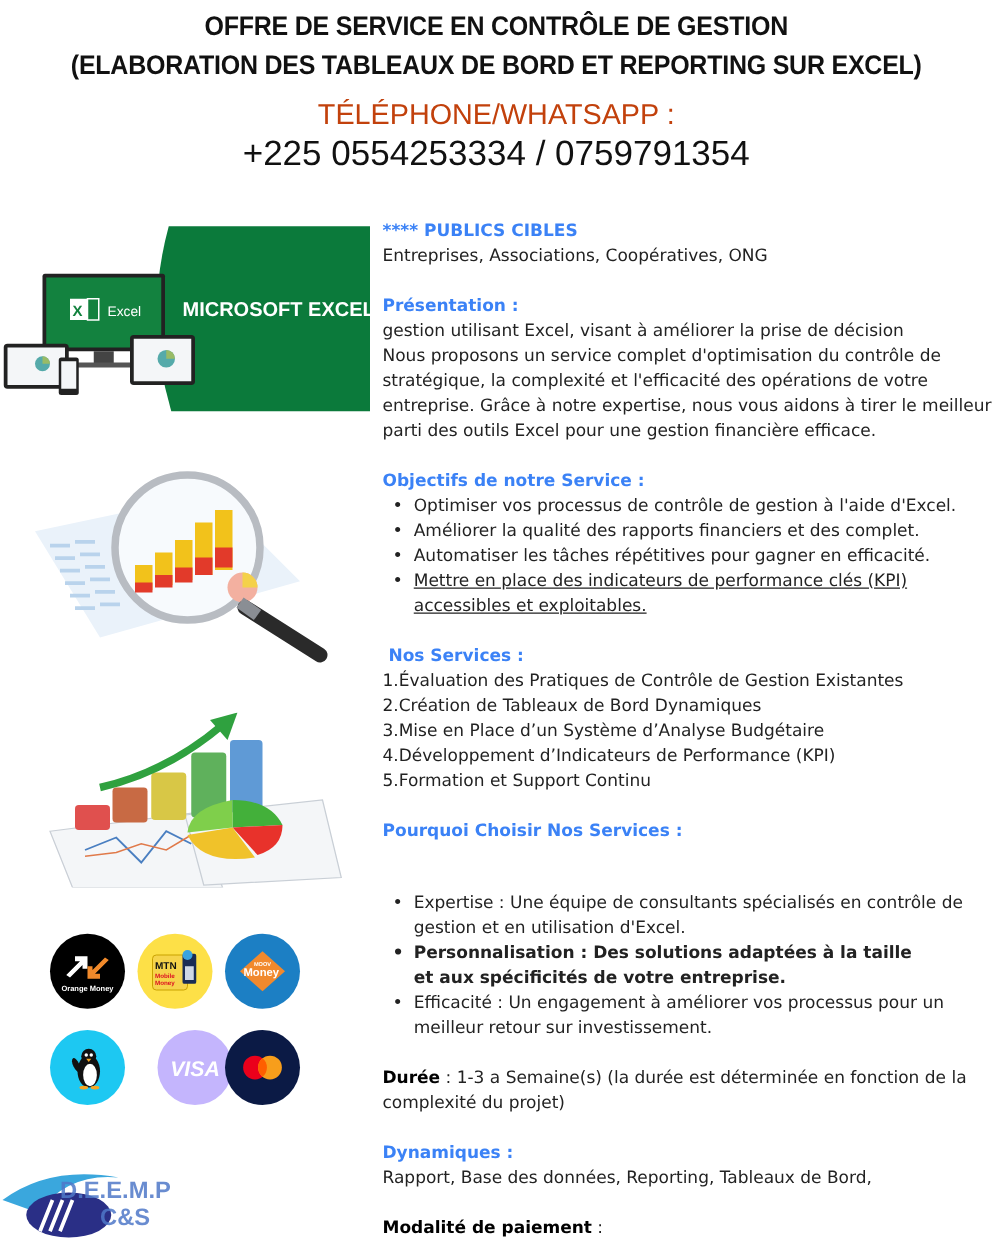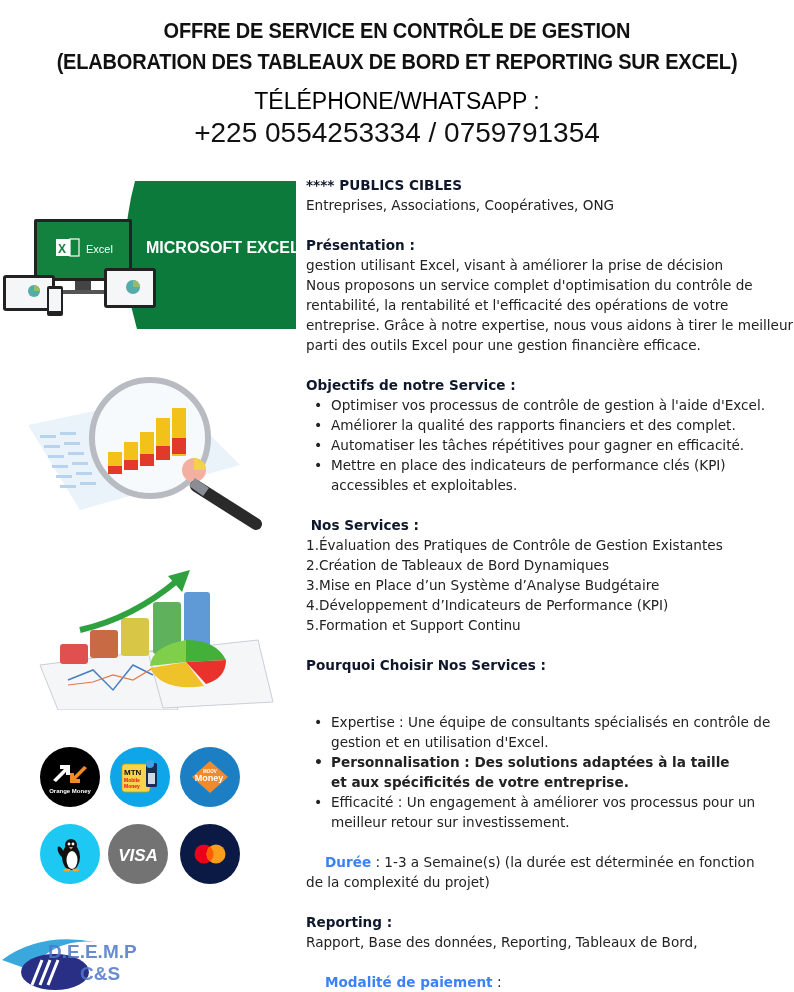--- a/index.html
+++ b/index.html
@@ -1,35 +1,35 @@
 <!DOCTYPE html>
 <html><head>
 <meta charset="utf-8">
 <style>
   * { box-sizing: border-box; margin: 0; padding: 0; }
   html, body { width: 794px; height: 992px; background: #ffffff; overflow: hidden; }
   body { position: relative; font-family: "DejaVu Sans", "Liberation Sans", sans-serif; color: #1a1a1a; }
 
-  .header { position: absolute; left: 0; top: 16px; width: 794px; text-align: center; }
+  .header { position: absolute; left: 0; top: 6px; width: 794px; text-align: center; }
   .title-line {
     font-family: "Liberation Sans", sans-serif; font-weight: bold; font-size: 21.5px;
     letter-spacing: -0.2px; line-height: 31px; color: #111; transform: scaleX(0.93);
   }
-  .phone-label { font-family: "Liberation Sans", sans-serif; font-size: 23px; line-height: 32px; margin-top: 7px; color: #000000; }
+  .phone-label { font-family: "Liberation Sans", sans-serif; font-size: 23px; line-height: 32px; margin-top: 7px; color: #c2410c; }
   .phone-numbers { font-family: "Liberation Sans", sans-serif; font-size: 28px; line-height: 32px; color: #111; }
 
   .content { position: absolute; left: 306px; top: 175px; width: 488px; font-size: 13.6px; line-height: 20px; color: #222; }
-  .content .h { font-weight: bold; color: #0f172a; }
+  .content .h { font-weight: bold; color: #3b82f6; }
   .content .gap { height: 20px; }
   .content p { margin: 0; }
   .content ul { list-style: none; margin: 0; padding: 0; }
   .content ul li { position: relative; padding-left: 25px; }
   .content ul li::before { content: "•"; position: absolute; left: 8px; top: 0; font-size: 14px; color: #222; }
   .content ol { list-style: none; margin: 0; padding: 0; }
-  .inline-bold { font-weight: bold; color: #3b82f6; margin-left: 19px; }
+  .inline-bold { font-weight: bold; color: #000000; }
 
   
   .img-excel { position: absolute; left: 0; top: 179px; width: 296px; height: 152px; }
   .img-magnifier { position: absolute; left: 20px; top: 370px; width: 250px; height: 165px; }
   .img-charts { position: absolute; left: 38px; top: 570px; width: 240px; height: 140px; }
   .pay-grid { position: absolute; left: 40px; top: 747px; width: 200px; height: 140px; }
   .pay-circle { position: absolute; width: 60px; height: 60px; border-radius: 50%; display: flex; align-items: center; justify-content: center; overflow: hidden; }
   .logo { position: absolute; left: 0; top: 930px; width: 170px; height: 65px; }
 </style>
 </head>
@@ -129,21 +129,21 @@
 </div>
 
 <div class="pay-grid">
   <div class="pay-circle" style="left:0;top:0;background:#000;">
     <svg width="60" height="60" viewBox="0 0 60 60">
       <path d="M13 33 L24 22 L20 22 L20 18 L30 18 L30 28 L26 28 L26 25 L16 35 Z" fill="#fff"></path>
       <path d="M47 21 L36 32 L40 32 L40 36 L30 36 L30 26 L34 26 L34 29 L44 19 Z" fill="#f18a2b"></path>
       <text x="30" y="46" text-anchor="middle" font-family="Liberation Sans, sans-serif" font-size="6" font-weight="bold" fill="#fff">Orange Money</text>
     </svg>
   </div>
-  <div class="pay-circle" style="left:70px;top:0;background:#0ea5e9;">
+  <div class="pay-circle" style="left:70px;top:0;background:#fde047;">
     <svg width="60" height="60" viewBox="0 0 60 60">
       <rect x="12" y="17" width="28" height="28" rx="3" fill="#f6d44b" stroke="#c9a200" stroke-width="0.8"></rect>
       <text x="14" y="28" font-family="Liberation Sans, sans-serif" font-size="8" font-weight="bold" fill="#111">MTN</text>
       <text x="14" y="35" font-family="Liberation Sans, sans-serif" font-size="5" font-weight="bold" fill="#d12">Mobile</text>
       <text x="14" y="41" font-family="Liberation Sans, sans-serif" font-size="5" font-weight="bold" fill="#d12">Money</text>
       <rect x="36" y="16" width="11" height="24" rx="1.5" fill="#1a2c54"></rect>
       <rect x="38" y="26" width="7" height="11" fill="#cfd8e6"></rect>
       <circle cx="40" cy="17" r="4" fill="#3aa3e0"></circle>
     </svg>
   </div>
@@ -160,21 +160,21 @@
       <ellipse cx="32" cy="36" rx="5.5" ry="9" fill="#fff"></ellipse>
       <circle cx="31" cy="21" r="6" fill="#111"></circle>
       <circle cx="29" cy="20" r="1.4" fill="#fff"></circle>
         <circle cx="33" cy="20" r="1.4" fill="#fff"></circle>
       <polygon points="29,23 33,23 31,25.5" fill="#f5a623"></polygon>
       <ellipse cx="21" cy="28" rx="2.5" ry="6" fill="#111" transform="rotate(-25 21 28)"></ellipse>
       <ellipse cx="27" cy="46" rx="3.5" ry="1.5" fill="#f5a623"></ellipse>
         <ellipse cx="36" cy="46" rx="3.5" ry="1.5" fill="#f5a623"></ellipse>
     </svg>
   </div>
-  <div class="pay-circle" style="left:68px;top:77px;background:#737373;">
+  <div class="pay-circle" style="left:86px;top:77px;background:#c4b5fd;">
     <svg width="60" height="60" viewBox="0 0 60 60">
       <text x="30" y="37" text-anchor="middle" font-family="Liberation Sans, sans-serif" font-size="17" font-style="italic" font-weight="bold" fill="#fff">VISA</text>
     </svg>
   </div>
   <div class="pay-circle" style="left:140px;top:77px;background:#0b1a45;">
     <svg width="60" height="60" viewBox="0 0 60 60">
       <circle cx="24" cy="30" r="9.5" fill="#eb001b"></circle>
       <circle cx="36" cy="30" r="9.5" fill="#f79e1b"></circle>
       <path d="M30 22.6 A9.5 9.5 0 0 1 30 37.4 A9.5 9.5 0 0 1 30 22.6 Z" fill="#ff5f00"></path>
     </svg>
@@ -195,33 +195,33 @@
   <section>
     <p class="h">**** PUBLICS CIBLES</p>
     <p>Entreprises, Associations, Coopératives, ONG</p>
   </section>
   <div class="gap"></div>
 
   <section>
     <p class="h">Présentation :</p>
     <p>gestion utilisant Excel, visant à améliorer la prise de décision</p>
     <p>Nous proposons un service complet d'optimisation du contrôle de</p>
-    <p>rentabilité, la rentabilité et l'efficacité des opérations de votre</p>
+    <p>stratégique, la complexité et l'efficacité des opérations de votre</p>
     <p>entreprise. Grâce à notre expertise, nous vous aidons à tirer le meilleur</p>
     <p>parti des outils Excel pour une gestion financière efficace.</p>
   </section>
   <div class="gap"></div>
 
   <section>
     <p class="h">Objectifs de notre Service :</p>
     <ul>
       <li>Optimiser vos processus de contrôle de gestion à l'aide d'Excel.</li>
       <li>Améliorer la qualité des rapports financiers et des complet.</li>
       <li>Automatiser les tâches répétitives pour gagner en efficacité.</li>
-      <li style="padding-right:68px;">Mettre en place des indicateurs de performance clés (KPI) accessibles et exploitables.</li>
+      <li style="padding-right:68px;text-decoration:underline;">Mettre en place des indicateurs de performance clés (KPI) accessibles et exploitables.</li>
     </ul>
   </section>
   <div class="gap"></div>
 
   <section>
     <p class="h" style="white-space:pre;"> Nos Services :</p>
     <ol>
       <li>1.Évaluation des Pratiques de Contrôle de Gestion Existantes</li>
       <li>2.Création de Tableaux de Bord Dynamiques</li>
       <li>3.Mise en Place d’un Système d’Analyse Budgétaire</li>
@@ -242,21 +242,21 @@
   <div class="gap"></div>
 
   <section>
     <p style="padding-right:20px;">
       <span class="inline-bold">Durée</span><span> : 1-3 a Semaine(s) (la durée est déterminée en fonction de la complexité du projet)</span>
     </p>
   </section>
   <div class="gap"></div>
 
   <section>
-    <p class="h">Reporting :</p>
+    <p class="h">Dynamiques :</p>
     <p>Rapport, Base des données, Reporting, Tableaux de Bord,</p>
   </section>
   <div class="gap"></div>
 
   <section>
     <p>
       <span class="inline-bold">Modalité de paiement</span><span> :</span>
     </p>
     <p>60% a la signature du contrat et le reste à la livraison</p>
   </section>

